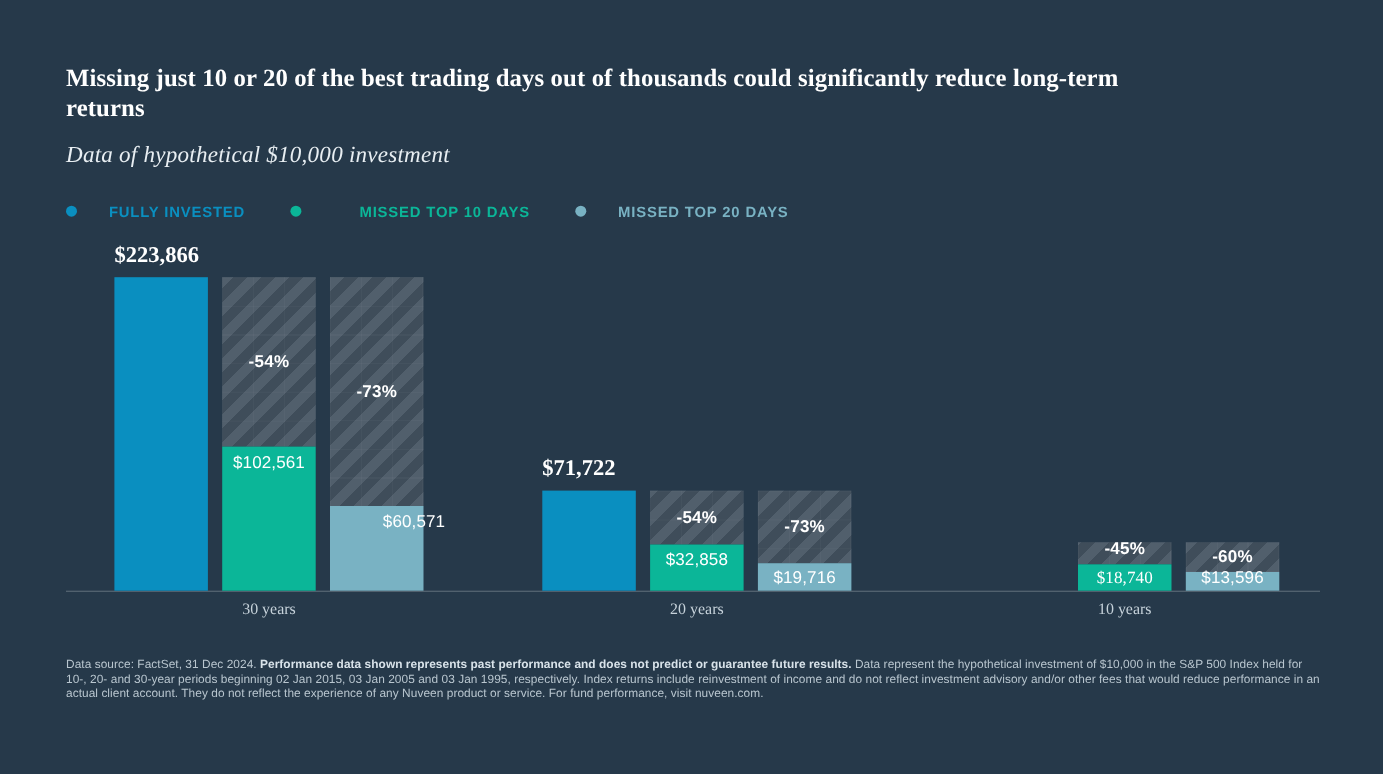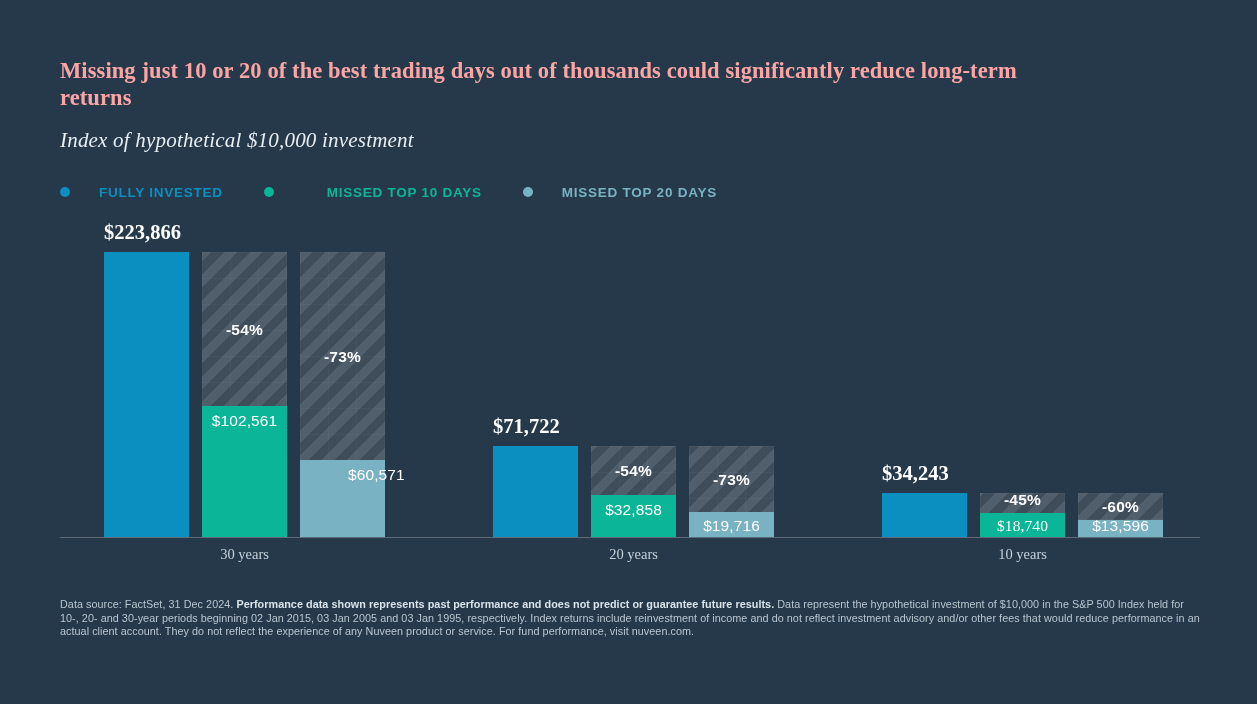--- a/index.html
+++ b/index.html
@@ -10,21 +10,21 @@
     overflow:hidden;
     position:relative;
   }
   .page{position:absolute;inset:0;}
 
   
   .title{
     position:absolute;left:60px;top:57px;width:1030px;
     font-family:"Liberation Serif", serif;
     font-weight:700;font-size:22.5px;line-height:27px;
-    color:#fca5a5;letter-spacing:.1px;
+    color:#ffffff;letter-spacing:.1px;
   }
   .subtitle{
     position:absolute;left:60px;top:128px;
     font-family:"Liberation Serif", serif;
     font-style:italic;font-weight:400;font-size:21px;
     color:#e8eef2;letter-spacing:.2px;
   }
 
   
   .legend{position:absolute;left:60px;top:182px;height:20px;display:flex;align-items:center;}
@@ -92,21 +92,21 @@
     letter-spacing:.05px;
   }
   .footnote b{color:#d9e3ea;font-weight:700;margin-top:20px;}
 </style>
 </head>
 <body>
 
 <div class="page">
 
   <div class="title">Missing just 10 or 20 of the best trading days out of thousands could significantly reduce long-term returns</div>
-  <div class="subtitle">Index of hypothetical $10,000 investment</div>
+  <div class="subtitle">Data of hypothetical $10,000 investment</div>
 
   <div class="legend">
     <div class="legend-item">
       <span class="legend-dot" style="background: rgb(10, 143, 192);"></span>
       <span class="legend-label" style="color: rgb(10, 143, 192);">FULLY INVESTED</span>
     </div>
     <div class="legend-item">
       <span class="legend-dot" style="background: rgb(11, 182, 152);"></span>
       <span class="legend-label" style="color: rgb(11, 182, 152); padding-left: 24px;">MISSED TOP 10 DAYS</span>
     </div>
@@ -151,24 +151,20 @@
           </div>
           <div class="bar-wrap" style="left: 196px; width: 85px; height: 91.3081px;">
             <div class="hatch" style="height: 66.208px;"></div>
             <div class="pct" style="bottom: 48.2041px;">-73%</div>
             <div class="solid" style="height: 25.1001px; background: rgb(121, 178, 195);"></div>
             <div class="val" style="bottom: 2px;">$19,716</div>
           </div>
           <div class="cat-label">20 years</div>
         </div>
         <div class="group" style="left: 822px; width: 281px;">
-          <div class="bar-wrap" style="left: 0px; width: 85px; height: 43.5942px;">
-            <div class="solid" style="height: 43.5942px; background: rgb(10, 143, 192);"></div>
-            <div class="top-val" style="bottom: 51.5942px;">$34,243</div>
-          </div>
           <div class="bar-wrap" style="left: 98px; width: 85px; height: 43.5942px;">
             <div class="hatch" style="height: 19.7366px;"></div>
             <div class="pct" style="bottom: 27.8576px;">-45%</div>
             <div class="solid" style="height: 23.8576px; background: rgb(11, 182, 152);"></div>
             <div class="val" style="bottom: 2px; font-family: Liberation Serif, serif;">$18,740</div>
           </div>
           <div class="bar-wrap" style="left: 196px; width: 85px; height: 43.5942px;">
             <div class="hatch" style="height: 26.2853px;"></div>
             <div class="pct" style="bottom: 21.3088px;">-60%</div>
             <div class="solid" style="height: 17.3088px; background: rgb(121, 178, 195);"></div>

